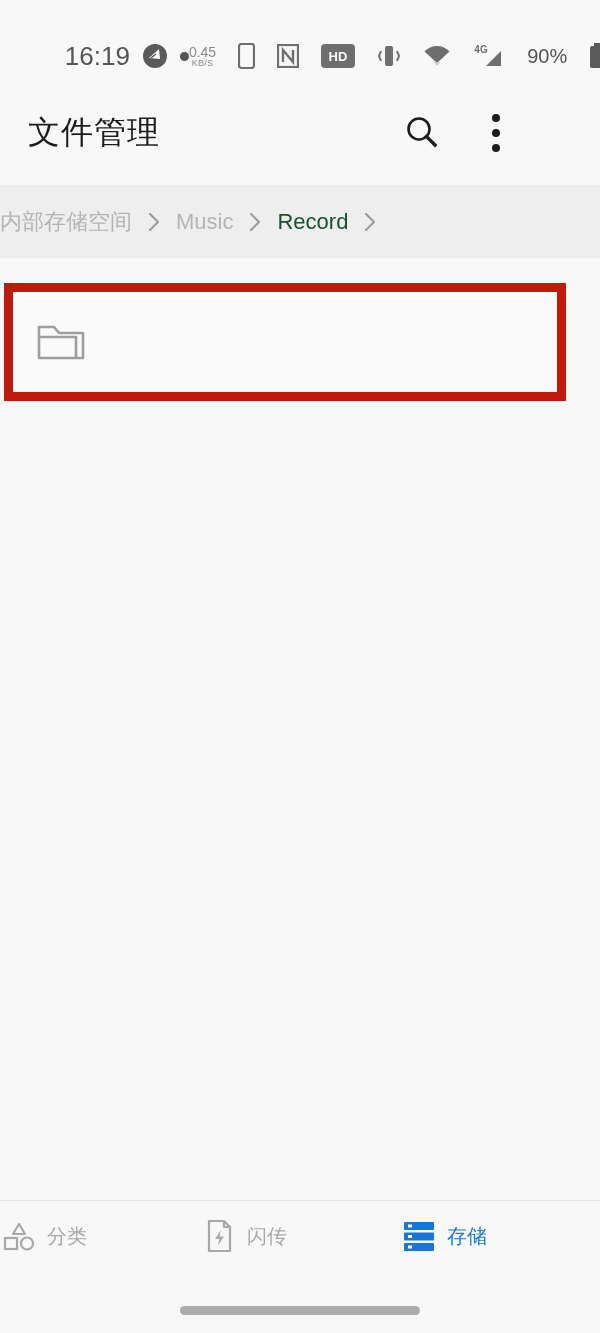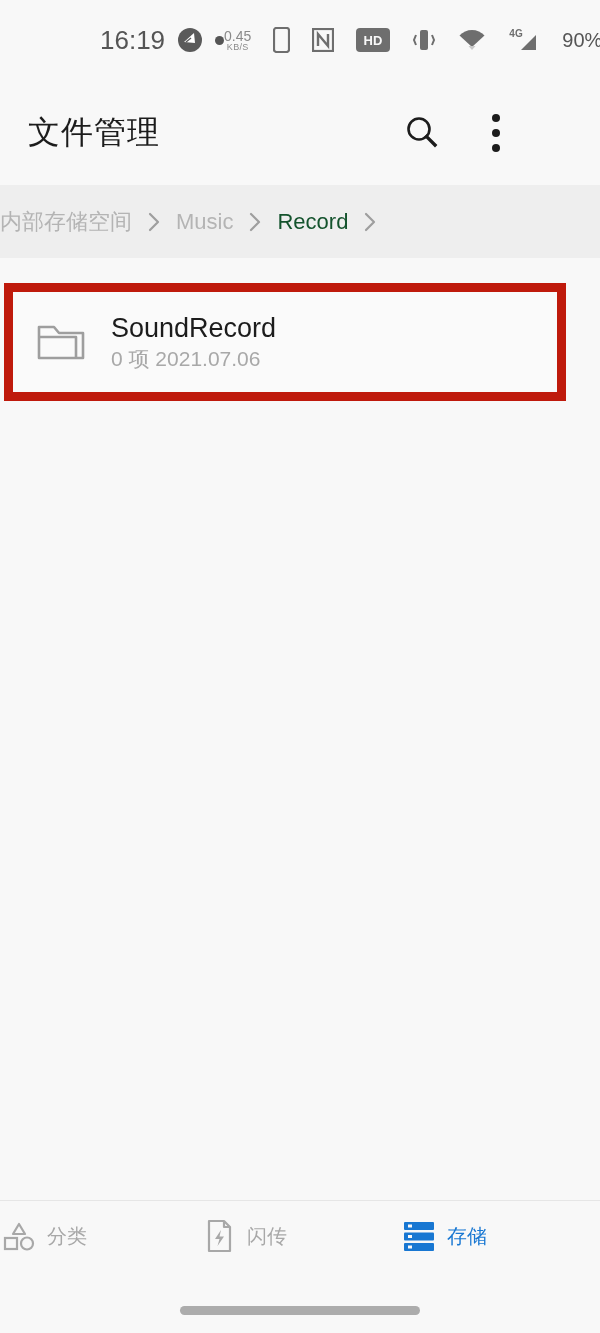--- a/index.html
+++ b/index.html
@@ -6,22 +6,22 @@
   html, body {
     width:600px; height:1333px;
     background:#f8f8f8;
     font-family:"Liberation Sans","DejaVu Sans",sans-serif;
     overflow:hidden;
   }
   .phone { position:relative; width:600px; height:1333px; background:#f8f8f8; }
 
   
   .statusbar{
-    position:absolute; top:0; left:0; width:600px; height:80px;
-    display:flex; align-items:center; background:#f8f8f8;
+    position:absolute; top:16px; left:0; width:600px; height:80px;
+    display:flex; align-items:center; background:#f8f8f8;justify-content:center;
   }
   .sb-left{ display:flex; align-items:center; gap:12px; margin-left:100px; }
   .sb-clock{ font-size:26px; color:#555; letter-spacing:0px; }
   .sb-dot{ width:9px; height:9px; border-radius:50%; background:#555; }
   .sb-right{ display:flex; align-items:center; gap:22px; margin-left:auto; margin-right:30px; }
   .sb-net{ display:flex; flex-direction:column; align-items:center; line-height:1; color:#8a8a8a; }
   .sb-net .n1{ font-size:14px; }
   .sb-net .n2{ font-size:9px; letter-spacing:.3px; }
   .sb-batt-txt{ font-size:20px; color:#555; }
   svg{ display:block; }
@@ -193,24 +193,20 @@
 
   <div class="listarea">
     <div class="highlight-box">
       <div class="row">
         <span class="row-icon">
           <svg width="50" height="42" viewBox="0 0 50 42">
             <path d="M3 37 V6 H18 L23 12 H47 V37 Z" fill="none" stroke="#9e9e9e" stroke-width="2.6" stroke-linejoin="round"></path>
             <path d="M3 16 H40 V37" fill="none" stroke="#9e9e9e" stroke-width="2.6" stroke-linejoin="round"></path>
           </svg>
         </span>
-        <span class="row-text">
-          <span class="row-title">SoundRecord</span>
-          <span class="row-sub">0 项  2021.07.06</span>
-        </span>
       </div>
     </div>
   </div>
 
   <div class="bottomnav">
     <div class="tabs">
 
       <div class="tab">
         <span class="tab-ico">
           <svg width="38" height="38" viewBox="0 0 38 38">

